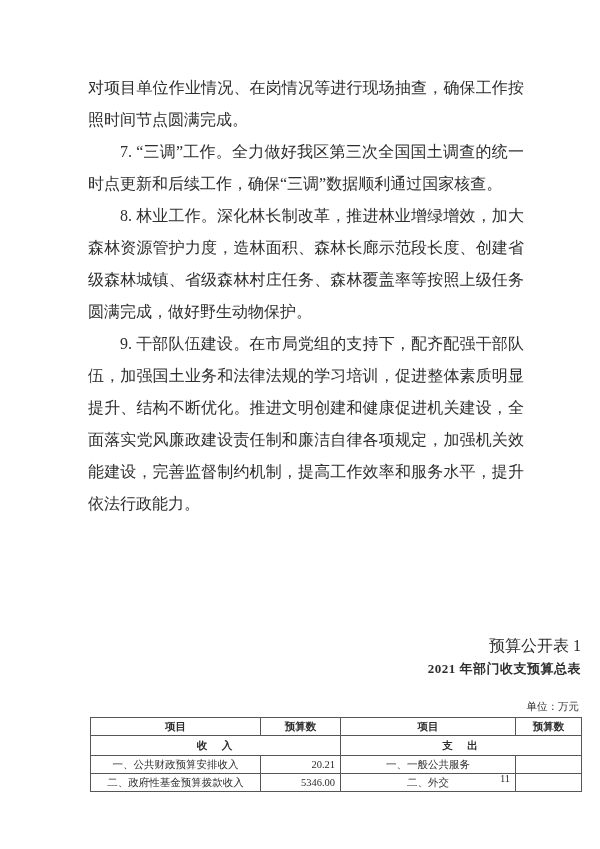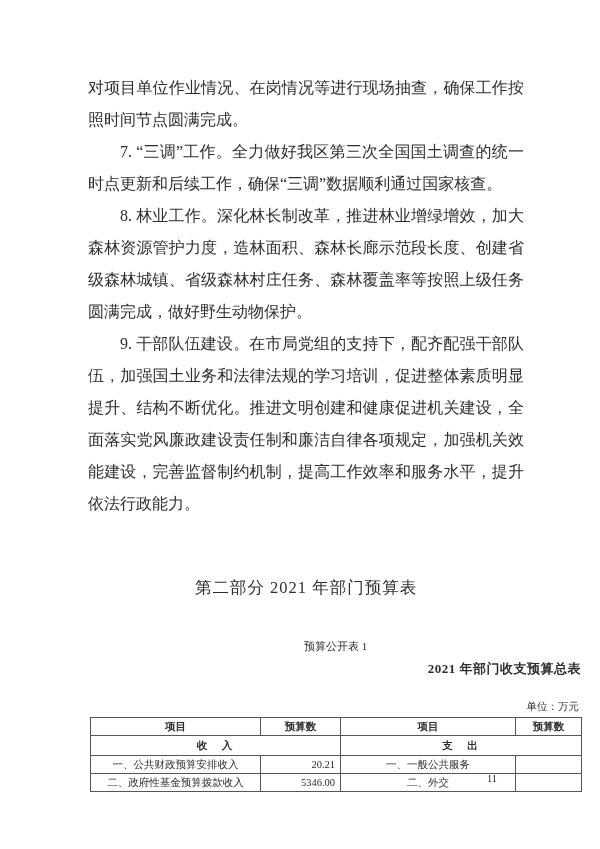--- a/index.html
+++ b/index.html
@@ -39,23 +39,23 @@
     letter-spacing: 1px;
     white-space: nowrap;
   }
   .table-area {
     position: absolute;
     left: 90px;
     top: 639px;
     width: 491px;
   }
   .table-label {
-    font-size: 11px;
+    font-size: 16px;
     line-height: 14px;
-    text-align: center;
+    text-align: right;
     font-family: Liberation Serif, serif;
   }
   .table-title {
     margin-top: 7px;
     font-size: 13px;
     font-weight: bold;
     text-align: right;
     letter-spacing: 0.5px;
   }
   .unit-note {
@@ -78,38 +78,37 @@
     height: 13px;
     overflow: hidden;
     white-space: nowrap;
   }
   table.budget th { font-weight: bold; text-align: center; }
   table.budget th.group { height: 15px; letter-spacing: 2px; }
   td.item { text-align: center; }
   td.amount { text-align: right; }
   .page-number {
     position: absolute;
-    left: 487px;
+    left: 500px;
     top: 773px;
     font-size: 10.5px;
   }
 </style>
 </head>
 <body>
 
 <div class="page">
 
   <div class="content">
     <p class="para">对项目单位作业情况、在岗情况等进行现场抽查，确保工作按照时间节点圆满完成。</p>
     <p class="para indent">7. “三调”工作。全力做好我区第三次全国国土调查的统一时点更新和后续工作，确保“三调”数据顺利通过国家核查。</p>
     <p class="para indent">8. 林业工作。深化林长制改革，推进林业增绿增效，加大森林资源管护力度，造林面积、森林长廊示范段长度、创建省级森林城镇、省级森林村庄任务、森林覆盖率等按照上级任务圆满完成，做好野生动物保护。</p>
     <p class="para indent">9. 干部队伍建设。在市局党组的支持下，配齐配强干部队伍，加强国土业务和法律法规的学习培训，促进整体素质明显提升、结构不断优化。推进文明创建和健康促进机关建设，全面落实党风廉政建设责任制和廉洁自律各项规定，加强机关效能建设，完善监督制约机制，提高工作效率和服务水平，提升依法行政能力。</p>
   </div>
 
-  <h2 class="section-title">第二部分 2021 年部门预算表</h2>
 
   <div class="table-area">
     <div class="table-label">预算公开表 1</div>
     <div class="table-title">2021 年部门收支预算总表</div>
     <div class="unit-note">单位：万元</div>
 
     <table class="budget">
       <colgroup>
         <col style="width:170px">
         <col style="width:80px">

